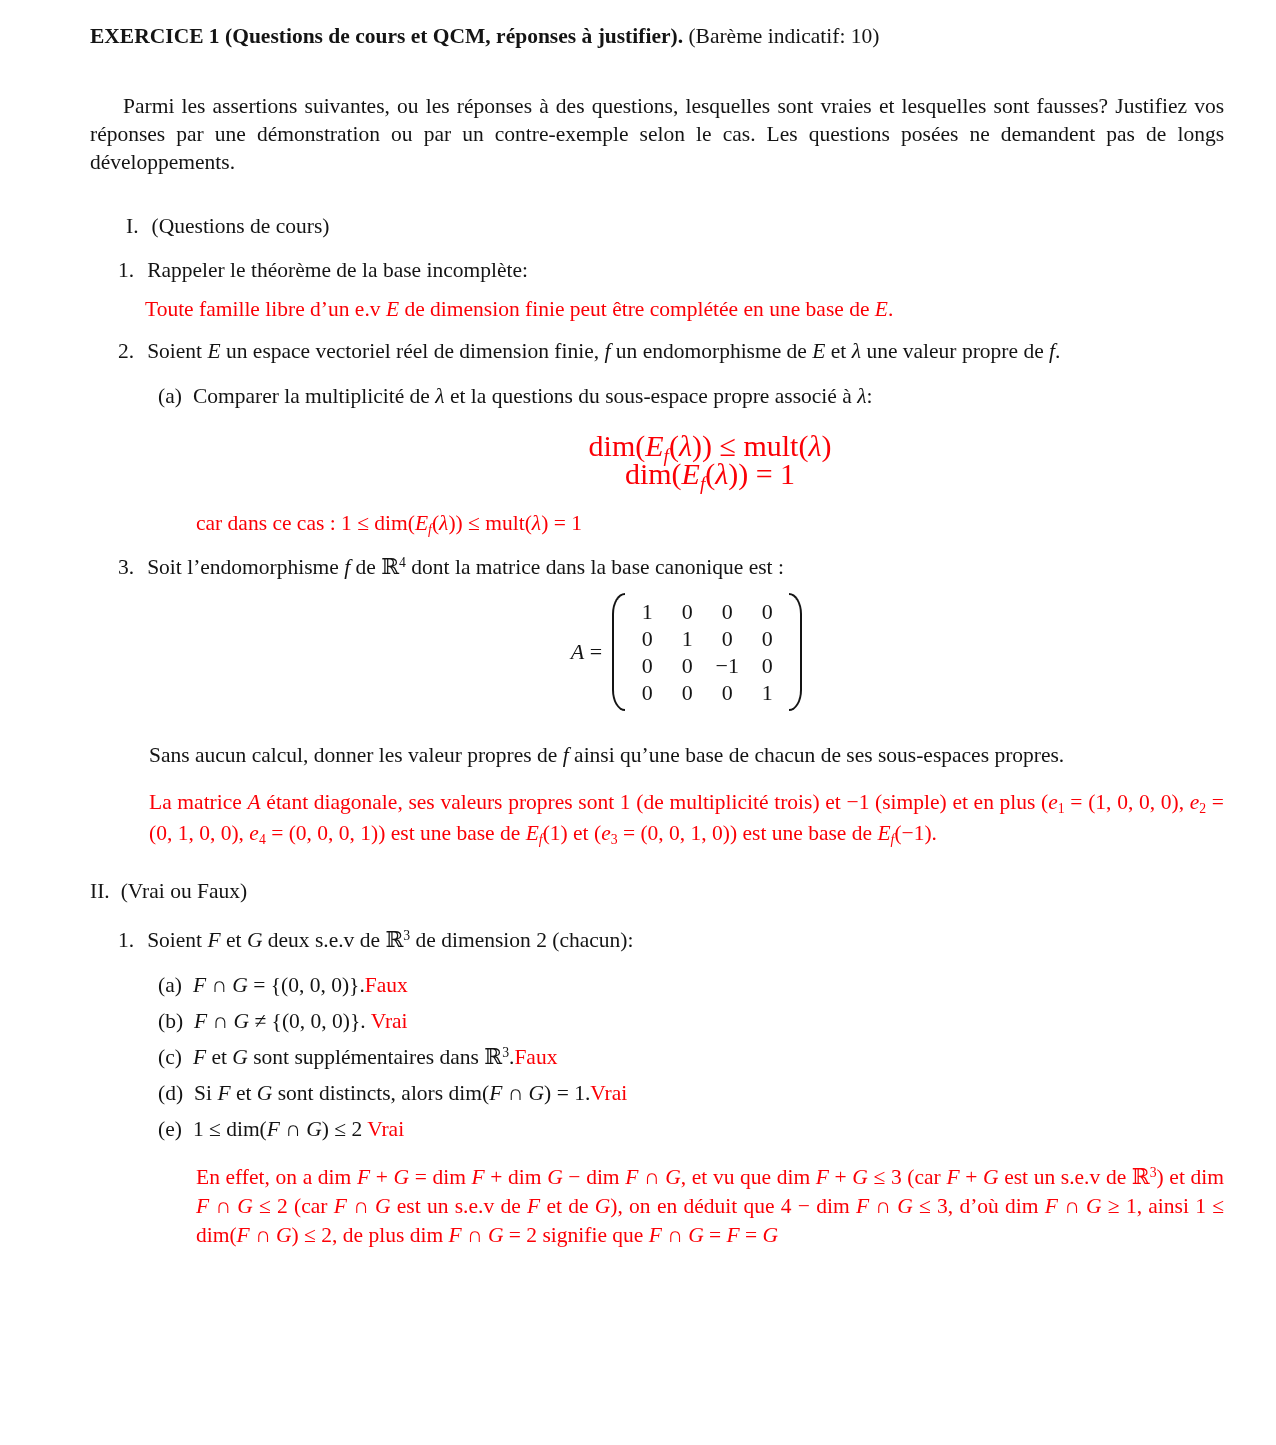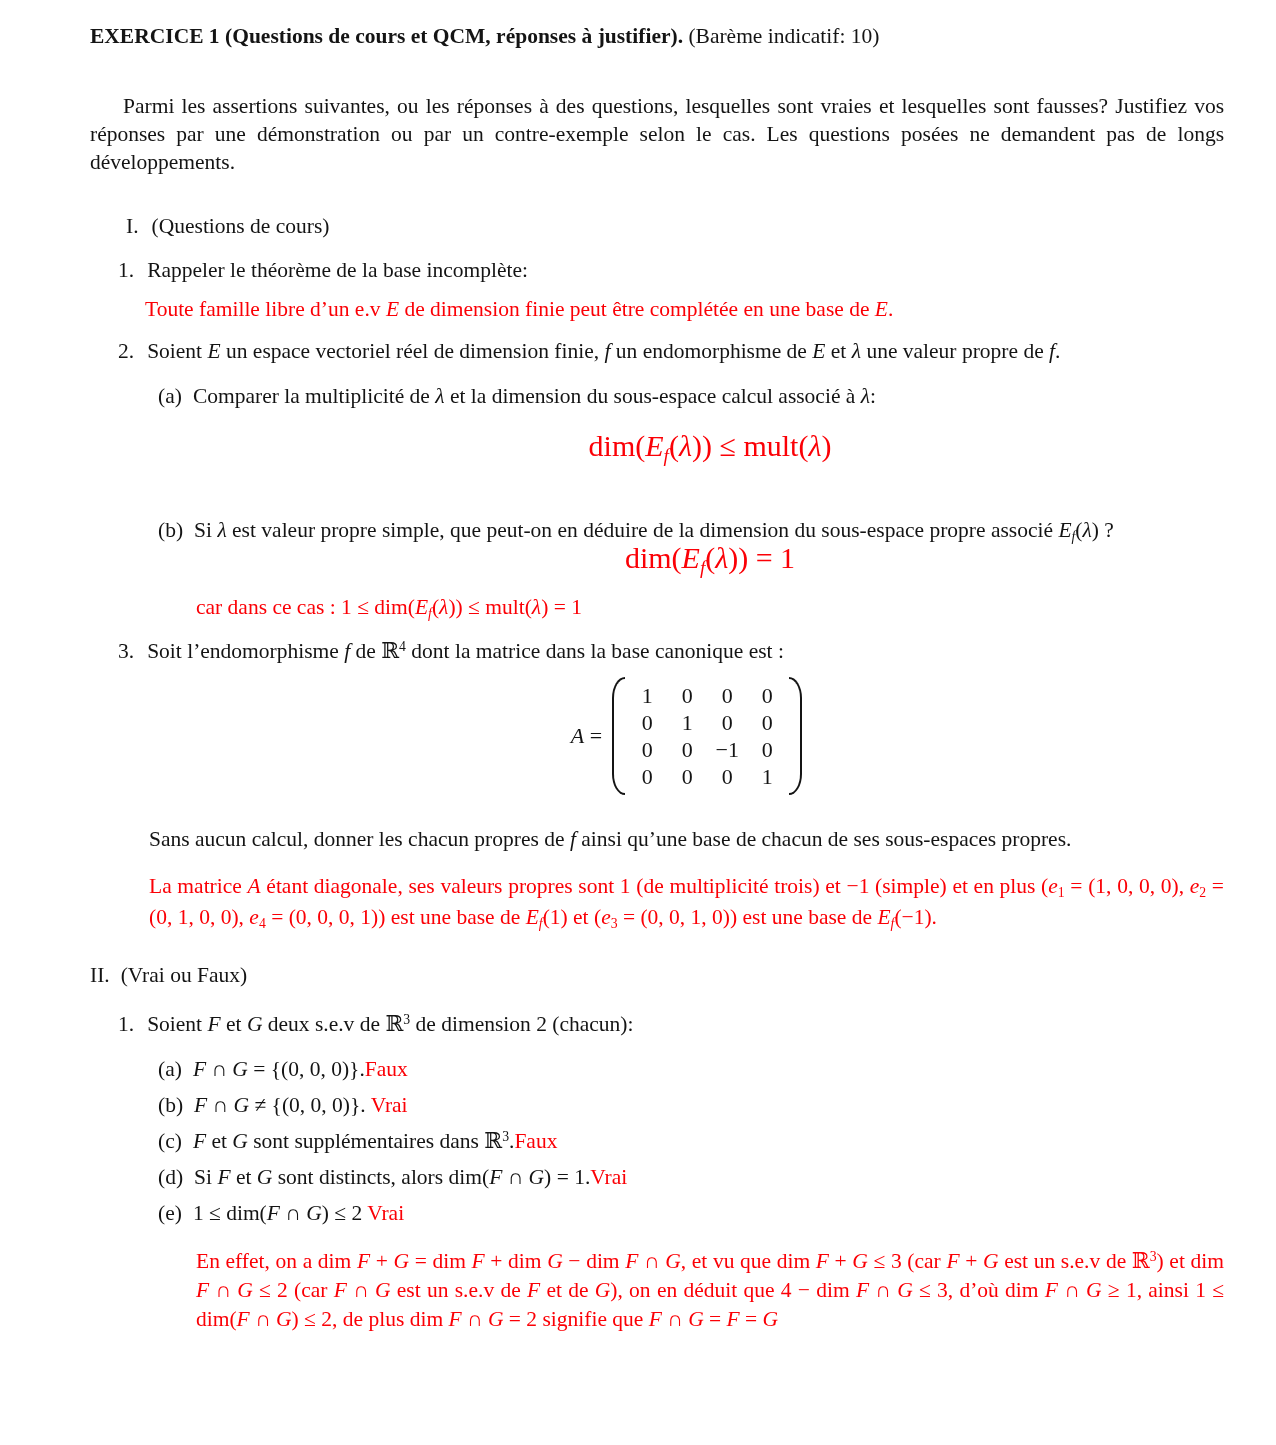--- a/index.html
+++ b/index.html
@@ -59,28 +59,25 @@
     <span class="lbl">1.</span><span>Rappeler le théorème de la base incomplète:</span>
   </p>
 
   <p class="red" style="margin-top:11px; margin-left:55px;"><span>Toute famille libre d’un e.v </span><span class="s-i">E</span><span> de dimension finie peut être complétée en une base de </span><span class="s-i">E</span><span>.</span></p>
 
   <p style="margin-top:14px; margin-left:28px;">
     <span class="lbl">2.</span><span><span>Soient </span><span class="s-i">E</span><span> un espace vectoriel réel de dimension finie, </span><span class="s-i">f</span><span> un endomorphisme de </span><span class="s-i">E</span><span> et </span><span class="s-i">λ</span><span> une valeur propre de </span><span class="s-i">f</span><span>.</span></span>
   </p>
 
   <p style="margin-top:17px; margin-left:68px;">
-    <span class="ilbl">(a)</span><span><span>Comparer la multiplicité de </span><span class="s-i">λ</span><span> et la dimension du sous-espace calcul associé à </span><span class="s-i">λ</span><span>:</span></span>
+    <span class="ilbl">(a)</span><span><span>Comparer la multiplicité de </span><span class="s-i">λ</span><span> et la questions du sous-espace propre associé à </span><span class="s-i">λ</span><span>:</span></span>
   </p>
 
   <p class="eq red" style="margin-top:22px; margin-left:106px;"><span>dim(</span><span class="s-i">E</span><span class="s-i s-sub">f</span><span>(</span><span class="s-i">λ</span><span>)) ≤ mult(</span><span class="s-i">λ</span><span>)</span></p>
 
-  <p style="margin-top:56px; margin-left:68px;">
-    <span class="ilbl">(b)</span><span><span>Si </span><span class="s-i">λ</span><span> est valeur propre simple, que peut-on en déduire de la dimension du sous-espace propre associé </span><span class="s-i">E</span><span class="s-i s-sub">f</span><span>(</span><span class="s-i">λ</span><span>) ?</span></span>
-  </p>
 
   <p class="eq red" style="margin-left:106px;"><span>dim(</span><span class="s-i">E</span><span class="s-i s-sub">f</span><span>(</span><span class="s-i">λ</span><span>)) = 1</span></p>
 
   <p class="red" style="margin-top:21px; margin-left:106px;"><span>car dans ce cas : 1 ≤ dim(</span><span class="s-i">E</span><span class="s-i s-sub">f</span><span>(</span><span class="s-i">λ</span><span>)) ≤ mult(</span><span class="s-i">λ</span><span>) = 1</span></p>
 
   <p style="margin-top:16px; margin-left:28px;">
     <span class="lbl">3.</span><span><span>Soit l’endomorphisme </span><span class="s-i">f</span><span> de ℝ</span><span class="s-sup">4</span><span> dont la matrice dans la base canonique est :</span></span>
   </p>
 
   <div class="mat-wrap">
@@ -100,21 +97,21 @@
       <span>−1</span>
       <span>0</span>
       <span>0</span>
       <span>0</span>
       <span>0</span>
       <span>1</span>
     </div>
     <span class="paren r"></span>
   </div>
 
-  <p style="margin-top:30px; margin-left:59px;"><span>Sans aucun calcul, donner les chacun propres de </span><span class="s-i">f</span><span> ainsi qu’une base de chacun de ses sous-espaces propres.</span></p>
+  <p style="margin-top:30px; margin-left:59px;"><span>Sans aucun calcul, donner les valeur propres de </span><span class="s-i">f</span><span> ainsi qu’une base de chacun de ses sous-espaces propres.</span></p>
 
   <p class="red just" style="margin-top:18px; margin-left:59px; line-height:31px;"><span>La matrice </span><span class="s-i">A</span><span> étant diagonale, ses valeurs propres sont 1 (de multiplicité trois) et −1 (simple) et en plus (</span><span class="s-i">e</span><span class="s-sub">1</span><span> = (1, 0, 0, 0), </span><span class="s-i">e</span><span class="s-sub">2</span><span> = (0, 1, 0, 0), </span><span class="s-i">e</span><span class="s-sub">4</span><span> = (0, 0, 0, 1)) est une base de </span><span class="s-i">E</span><span class="s-i s-sub">f</span><span>(1) et (</span><span class="s-i">e</span><span class="s-sub">3</span><span> = (0, 0, 1, 0)) est une base de </span><span class="s-i">E</span><span class="s-i s-sub">f</span><span>(−1).</span></p>
 
   <p style="margin-top:28px;">
     <span class="slbl">II.</span><span>(Vrai ou Faux)</span>
   </p>
 
   <p style="margin-top:21px; margin-left:28px;">
     <span class="lbl">1.</span><span><span>Soient </span><span class="s-i">F</span><span> et </span><span class="s-i">G</span><span> deux s.e.v de ℝ</span><span class="s-sup">3</span><span> de dimension 2 (chacun):</span></span>
   </p>

